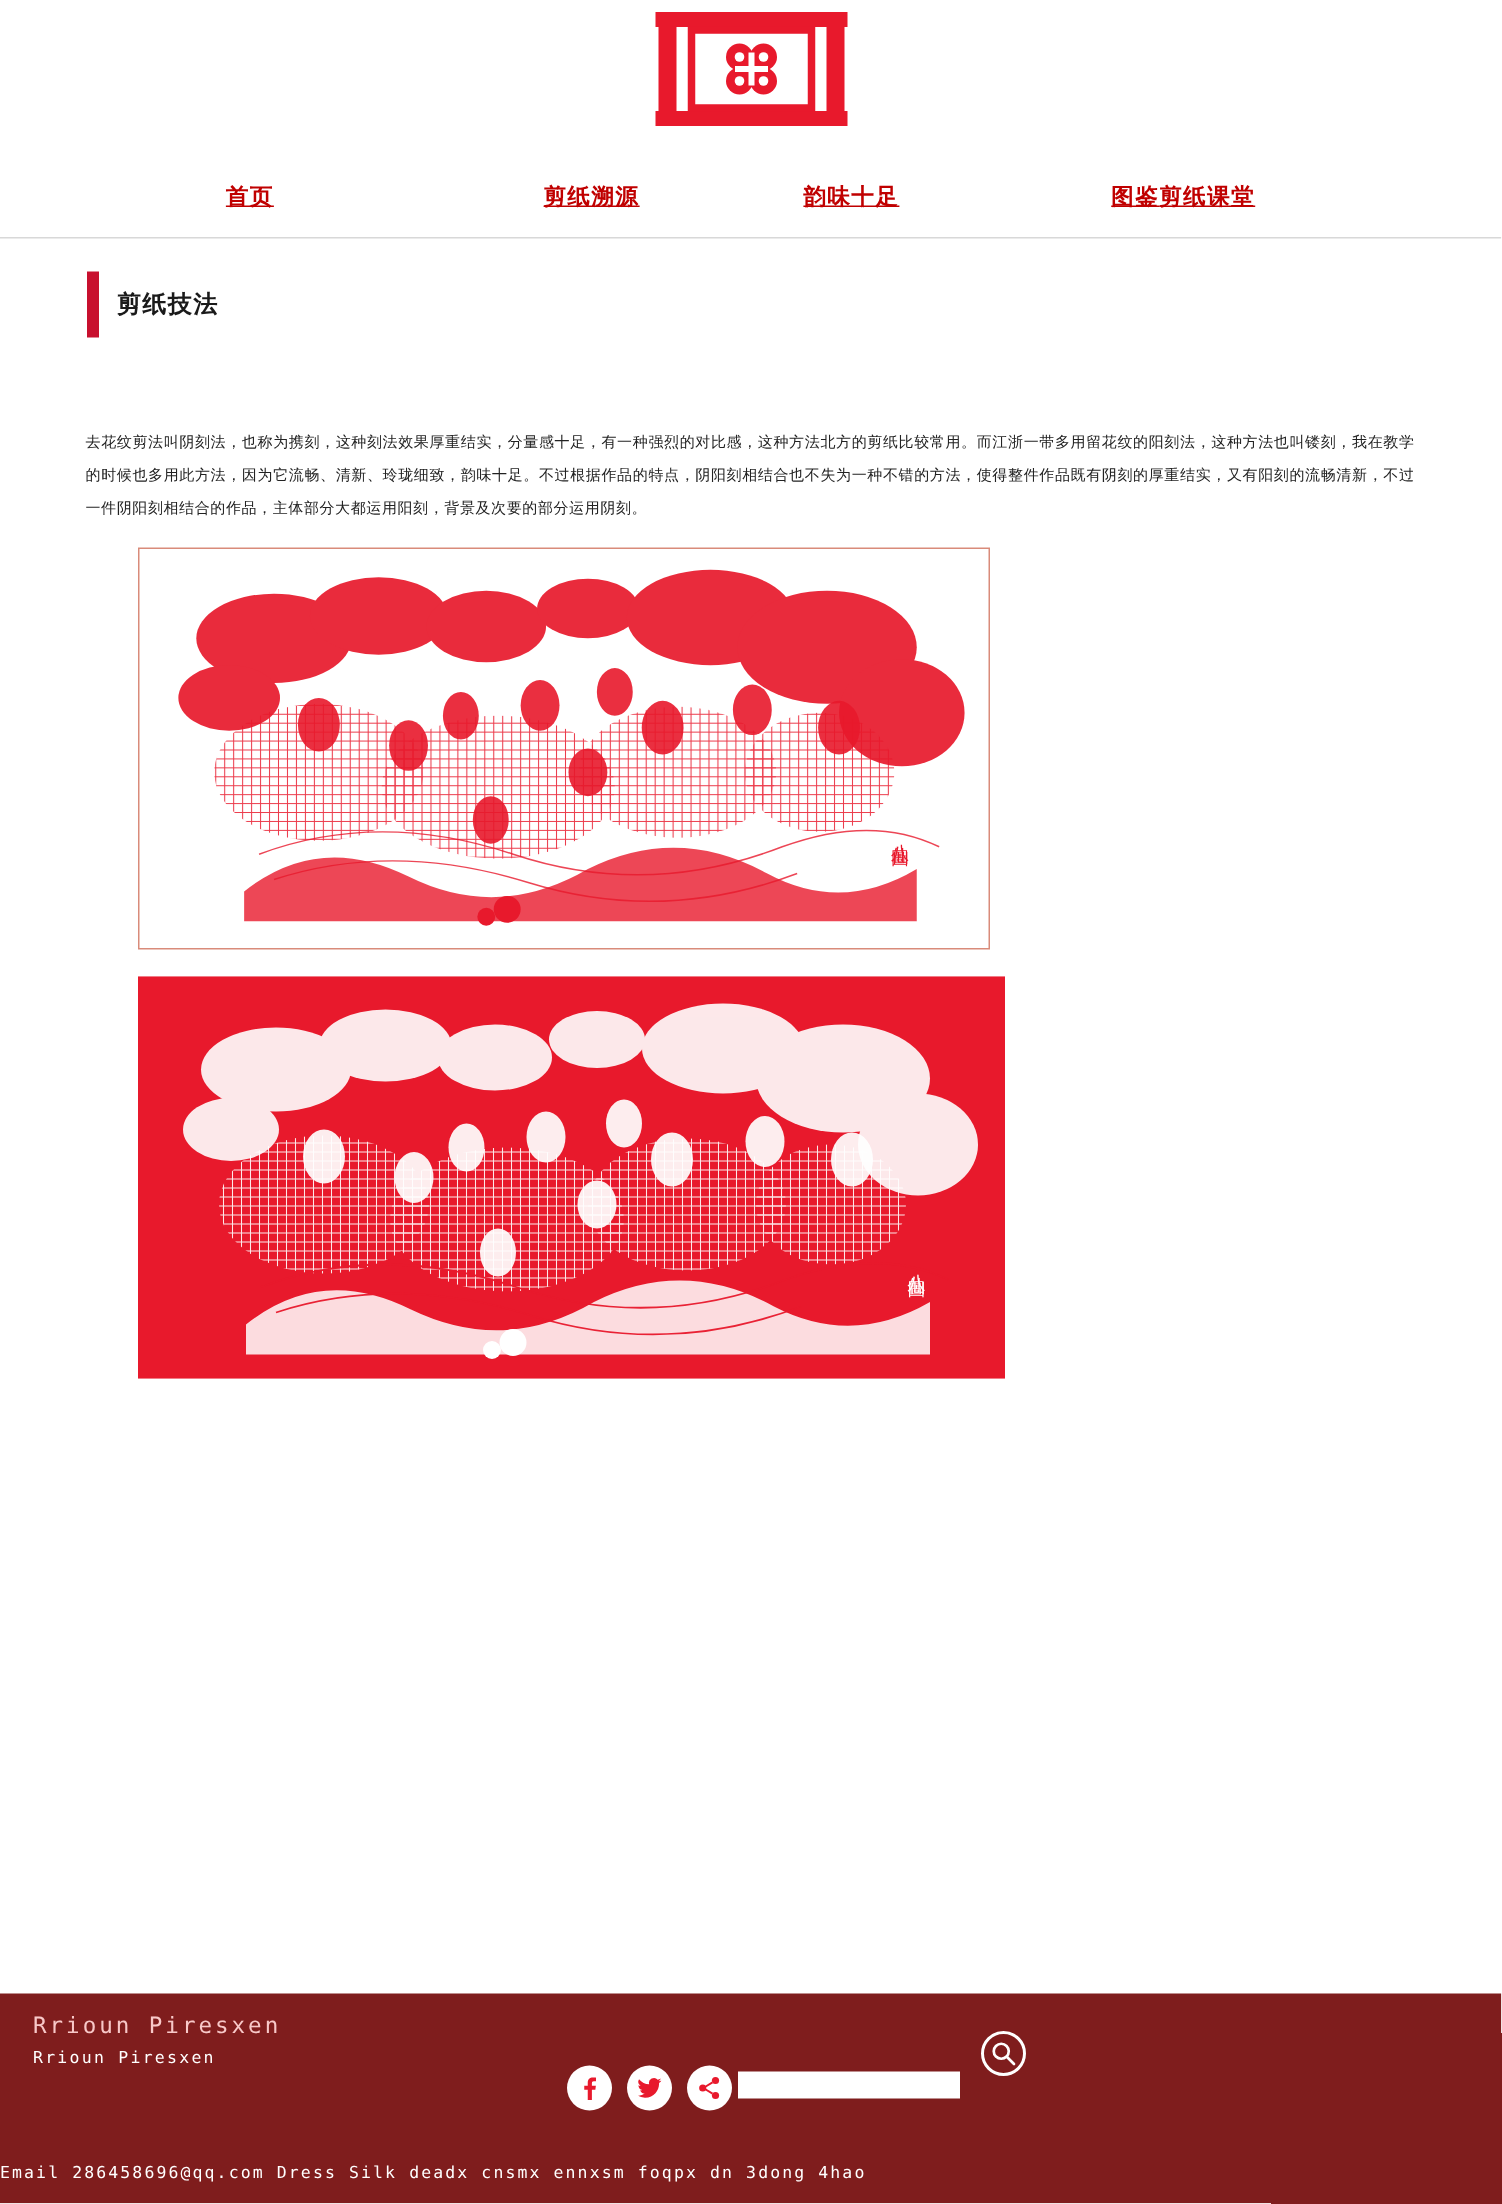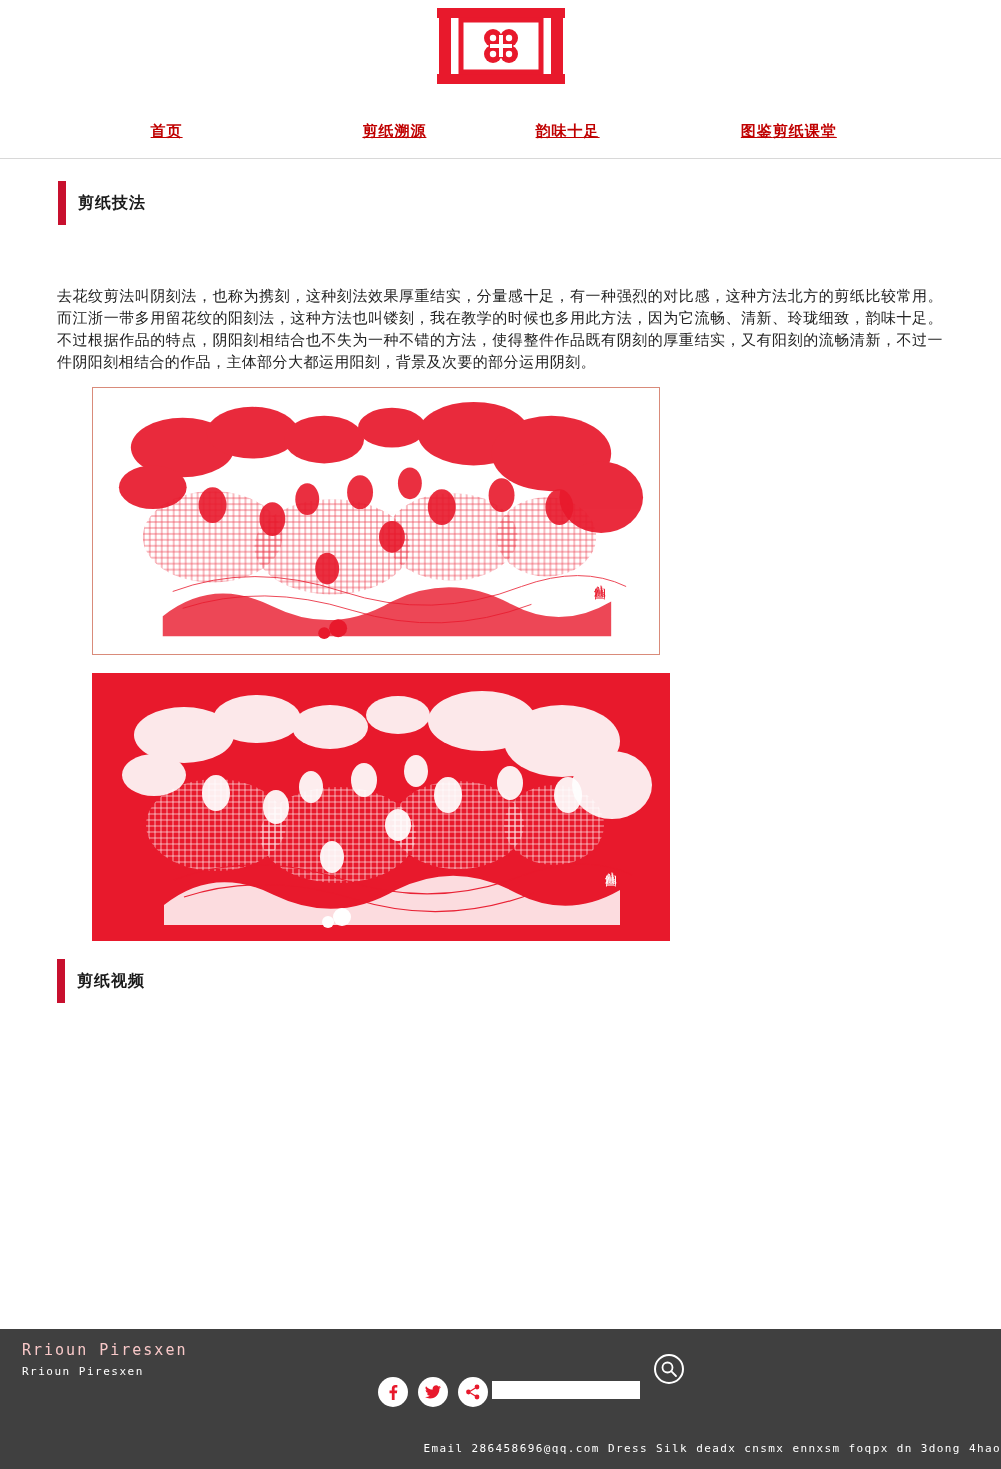--- a/index.html
+++ b/index.html
@@ -80,21 +80,21 @@
     font-size: 16px;
     font-weight: bold;
     color: #1a1a1a;
     letter-spacing: 1px;
   }
 
   
   .body-text {
     margin: 60px 57px 0 57px;
     width: 886px;
-    font-size: 15px;
+    font-size: 10px;
     line-height: 22px;
     color: #222;
     text-align: justify;
     letter-spacing: 0.4px;
   }
 
   
   .figure-1 {
     margin: 14px 0 0 92px;
     width: 568px;
@@ -138,21 +138,21 @@
     height: 44px;
   }
 
   
   .footer {
     position: absolute;
     left: 0;
     bottom: 0;
     width: 1001px;
     height: 140px;
-    background: #404040;
+    background: #7f1d1d;
     color: #ffffff;
   }
   .footer-brand {
     position: absolute;
     left: 22px;
     top: 12px;
     font-family: "DejaVu Sans Mono", monospace;
     font-size: 15px;
     letter-spacing: 2px;
     color: #f8c8c8;
@@ -205,21 +205,21 @@
     display: flex;
     align-items: center;
     justify-content: center;
     cursor: pointer;
   }
   .footer-bottom {
     position: absolute;
     left: 0;
     bottom: 14px;
     width: 100%;
-    text-align: right;
+    text-align: left;
     font-family: "DejaVu Sans Mono", monospace;
     font-size: 11px;
     letter-spacing: 1.4px;
     color: #ffffff;
   }
 </style>
 </head>
 <body>
 
 <div class="page">
@@ -360,24 +360,20 @@
       <g stroke="#e8192c" stroke-width="1.2" fill="none" opacity="0.95">
         <path d="M82 207 Q162 177 252 207 Q342 237 432 202 Q494 180 540 202"></path>
         <path d="M92 224 Q172 198 262 226 Q352 254 442 220"></path>
       </g>
       <circle cx="250" cy="244" r="9" fill="#ffffff"></circle>
       <circle cx="236" cy="249" r="6" fill="#ffffff"></circle>
     </svg>
     <div class="seal">八仙圖</div>
   </div>
 
-  <div class="video-head">
-    <div class="section-bar"></div>
-    <div class="section-title">剪纸视频</div>
-  </div>
 
   <div class="footer">
     <div class="footer-brand">Rrioun Piresxen</div>
     <div class="footer-brand-sub">Rrioun Piresxen</div>
 
     <div class="social">
       <div class="social-btn">
         <svg width="16" height="16" viewBox="0 0 16 16">
           <path d="M9.6 16V9.2h2.3l.35-2.7H9.6V4.8c0-.78.22-1.3 1.33-1.3h1.42V1.1C12.1 1.06 11.26 1 10.28 1 8.23 1 6.83 2.25 6.83 4.54V6.5H4.5v2.7h2.33V16z" fill="#e8192c"></path>
         </svg>

